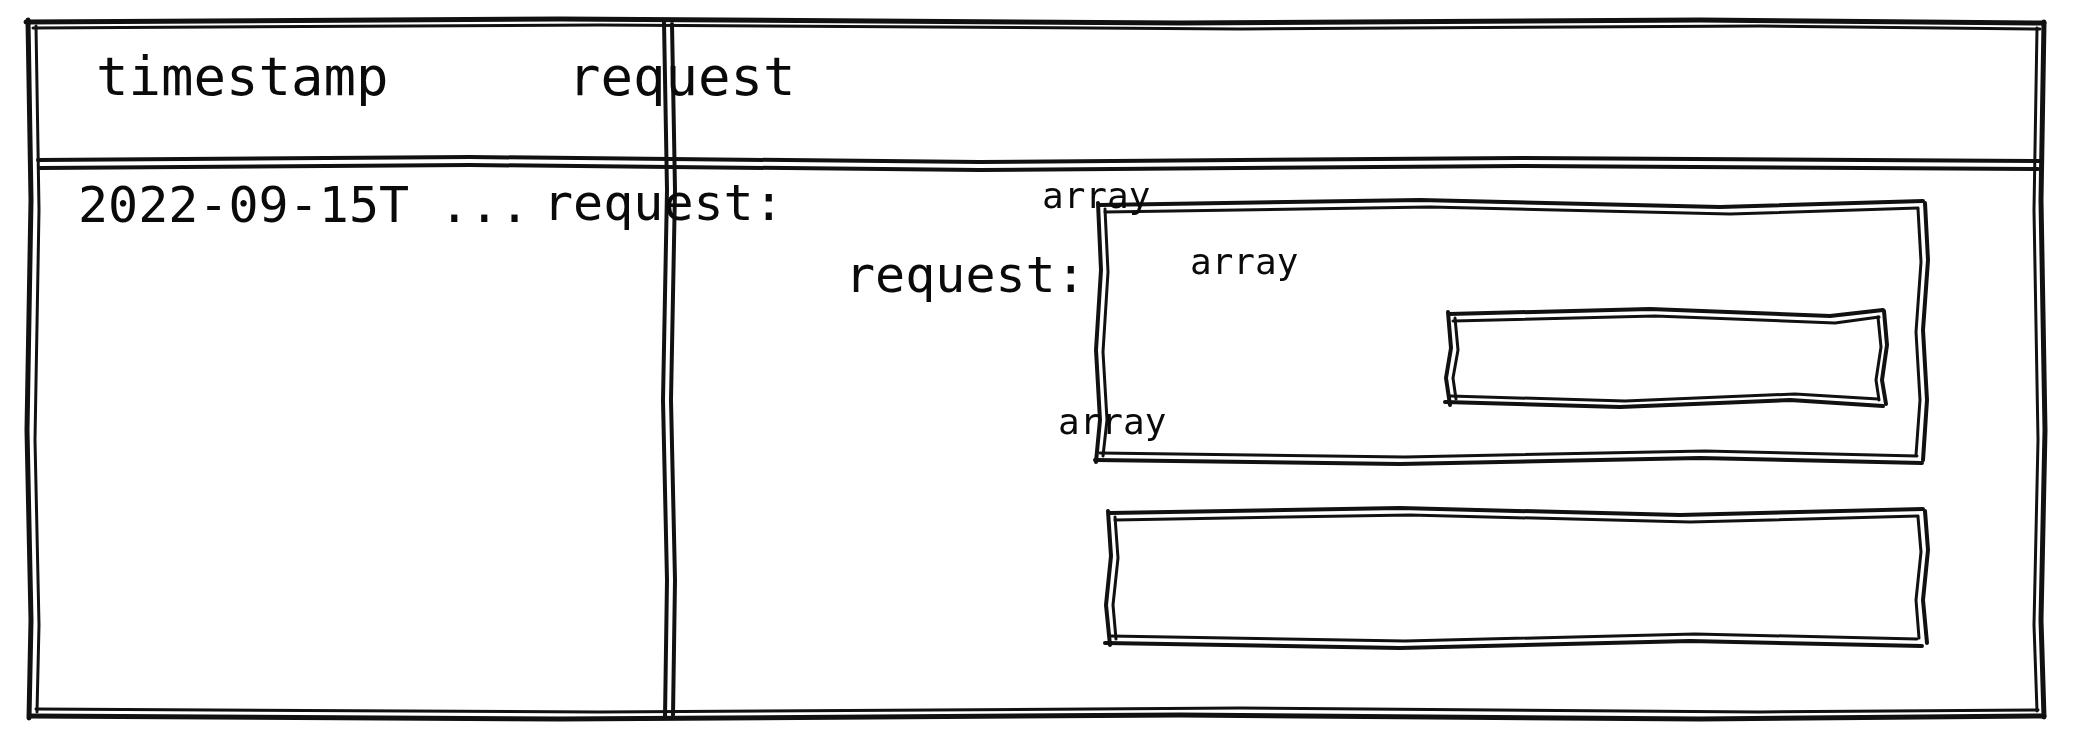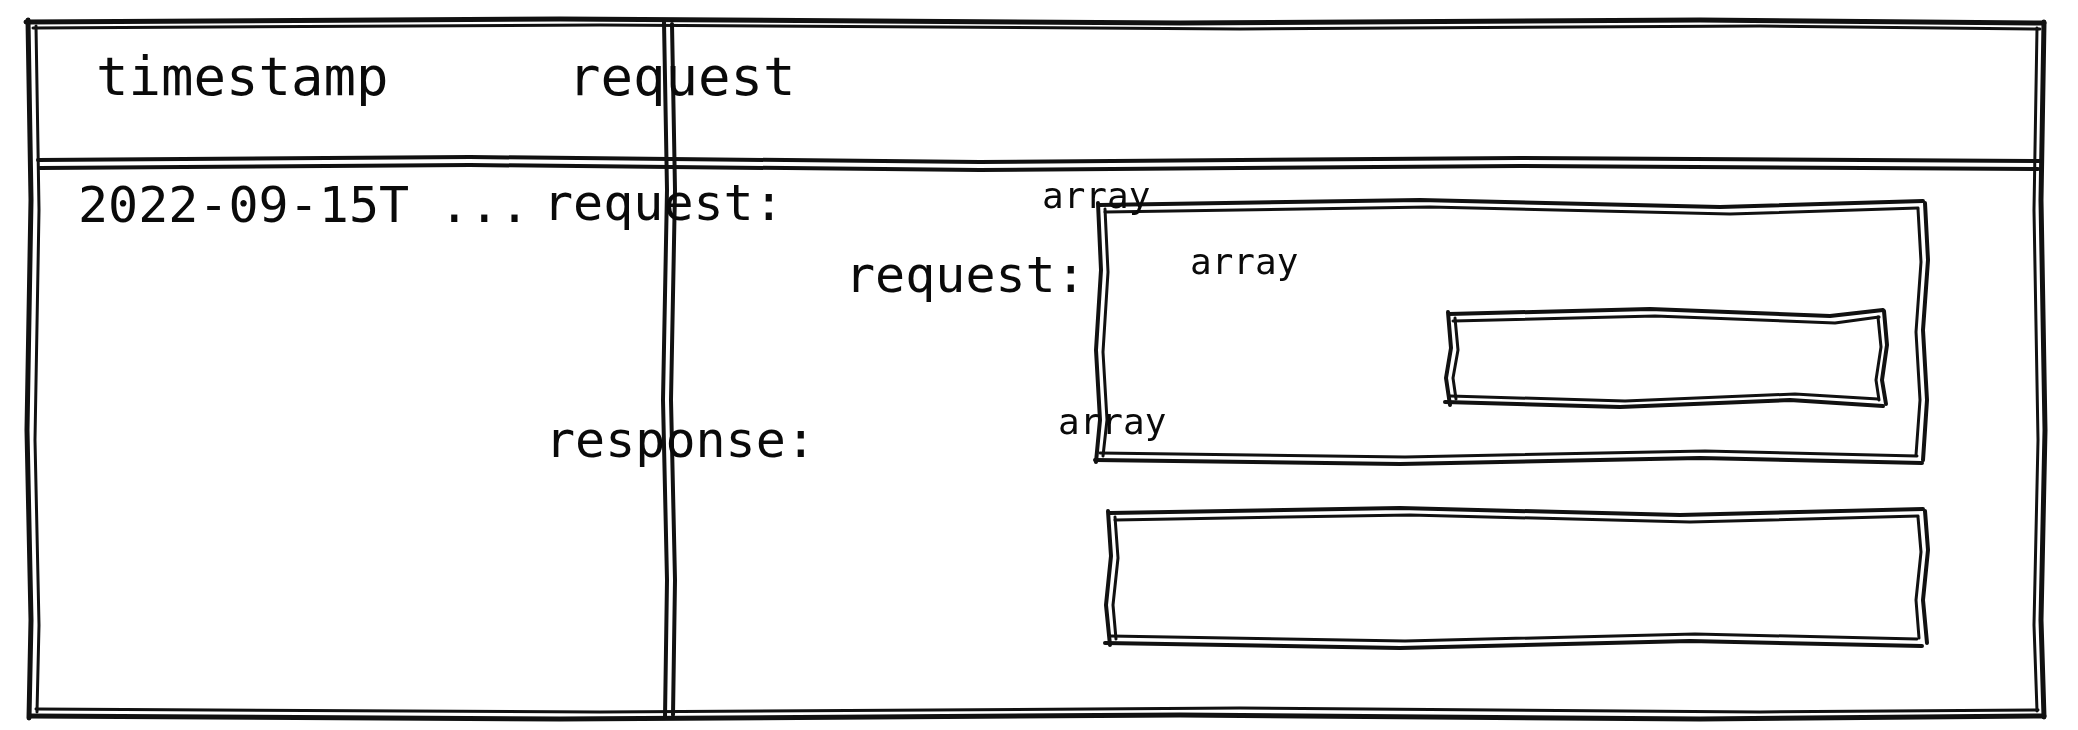--- a/index.html
+++ b/index.html
@@ -147,18 +147,17 @@
     <div class="cell-text value-text" id="td-timestamp">2022-09-15T ...</div>
 
     <div class="cell-text key-text" id="lbl-request">request:</div>
 
     <div class="cell-text type-text" id="type-request-array">array</div>
 
     <div class="cell-text key-text" id="lbl-headers">request:</div>
 
     <div class="cell-text type-text" id="type-headers-array">array</div>
 
-    <div class="cell-text key-text" id="lbl-response">response:</div>
 
     <div class="cell-text type-text" id="type-response-array">array</div>
 
   </div>
 </div>
 
 </body></html>

